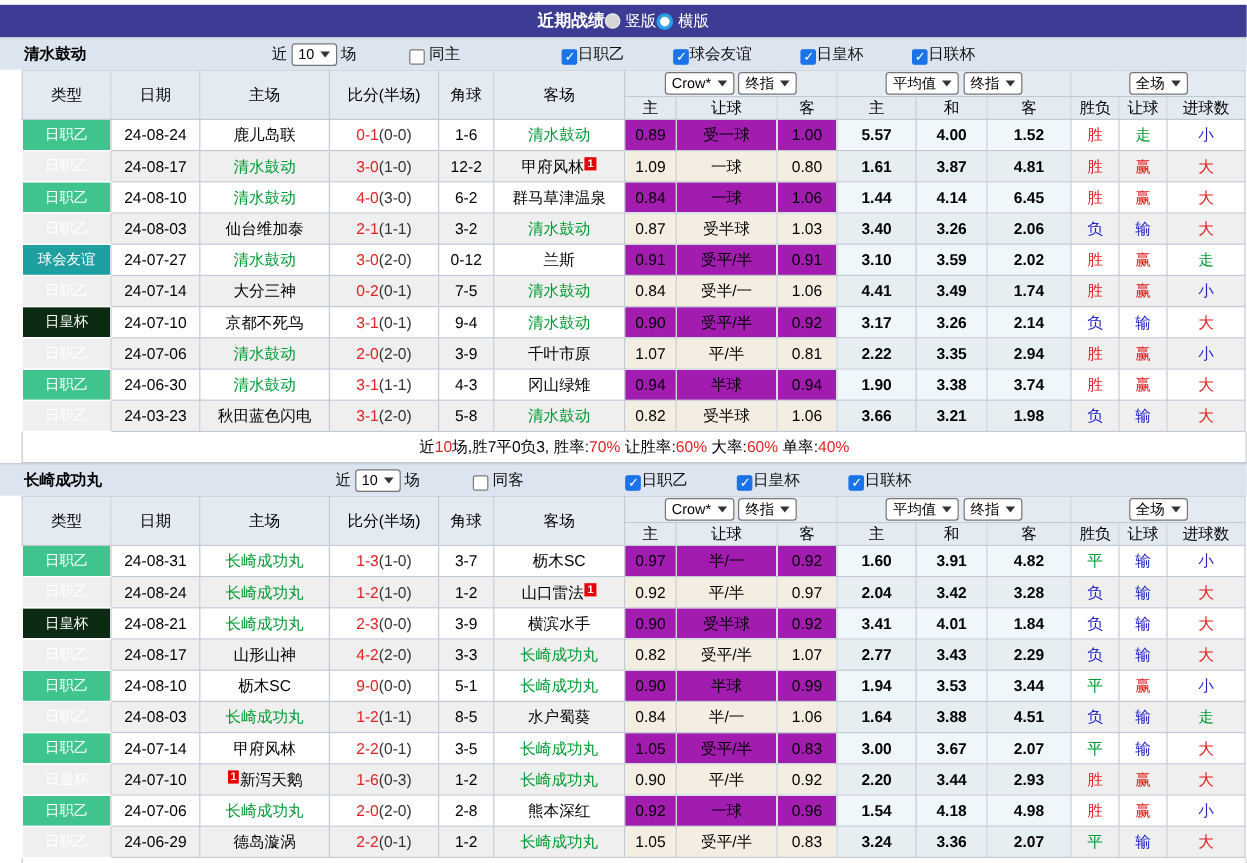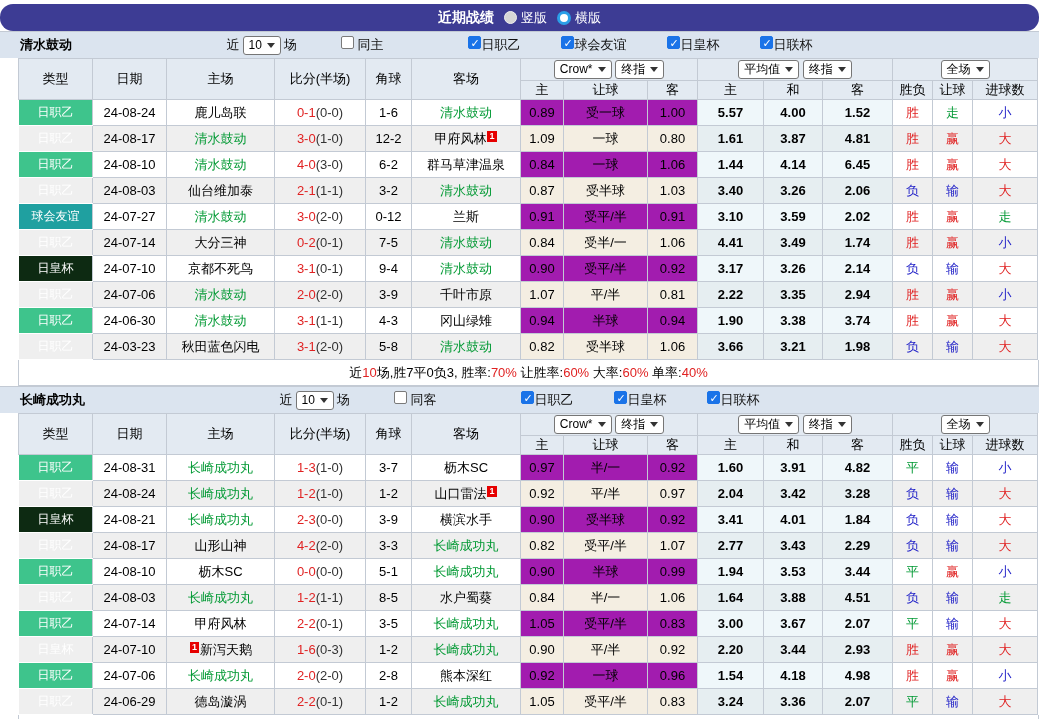--- a/index.html
+++ b/index.html
@@ -4,21 +4,21 @@
 <style>
   html,body{margin:0;padding:0;}
   body{
     width:1039px;height:719px;overflow:hidden;background:#fff;
     font-family:"Liberation Sans","DejaVu Sans",sans-serif;
     -webkit-font-smoothing:antialiased;
   }
   
   .topbar{
     margin-top:4px;height:27px;background:#3d3c94;color:#fff;
-    display:flex;align-items:center;justify-content:center;gap:10px;font-size:13px;border-radius:13px;
+    display:flex;align-items:center;justify-content:center;font-size:13px;
   }
   .topbar .title{font-weight:bold;font-size:14px;}
   .radio{display:inline-block;width:11px;height:11px;border-radius:50%;vertical-align:middle;}
   .radio.off{background:#d6d6d6;border:1px solid #efefef;}
   .radio.on{background:#fff;border:3px solid #2b9fe8;width:8px;height:8px;}
   .rgroup{display:flex;align-items:center;gap:4px;}
   
   .filterbar{
     height:26px;background:#dbe4ef;border-top:1px solid #c3cad4;
     display:flex;align-items:center;justify-content:center;position:relative;font-size:13px;color:#111;
@@ -26,21 +26,21 @@
   .filterbar .team{position:absolute;left:20px;font-weight:bold;font-size:13px;color:#000;}
   .filterbar .mid{display:flex;align-items:center;gap:3px;}
   .sel{
     display:inline-flex;align-items:center;gap:5px;background:#fff;border:1px solid #767676;
     border-radius:3px;padding:1px 5px;font-size:12px;height:15px;line-height:15px;cursor:default;color:#000;
   }
   .sel .arr{width:0;height:0;border-left:4px solid transparent;border-right:4px solid transparent;border-top:5px solid #333;}
   .cb{display:inline-block;width:13px;height:13px;border-radius:2px;box-sizing:border-box;vertical-align:-2px;}
   .cb.off{background:#fff;border:1px solid #7a7a7a;}
   .cb.on{background:#1a73e8;border:1px solid #1a73e8;color:#fff;font-size:11px;line-height:12px;text-align:center;font-weight:bold;}
-  .lg{display:inline-flex;align-items:flex-start;padding-left:41px;}
+  .lg{display:inline-flex;align-items:flex-end;padding-left:41px;}
   
   table{border-collapse:collapse;table-layout:fixed;width:1019px;margin-left:18px;}
   th,td{border:1px solid #c3cad4;text-align:center;padding:0;overflow:hidden;white-space:nowrap;}
   thead th{background:#e3eaf2;font-weight:normal;font-size:13px;color:#000;}
   thead tr.r1 th{height:21px;}
   thead tr.r2 th{height:18px;}
   tbody td{height:25px;font-size:13px;color:#000;background:#fff;}
   tbody tr:nth-child(even) td{background:#efefef;}
   td.crow{background:#a21caf;}
   tbody tr:nth-child(even) td.crow{background:#f4eee2;}
@@ -517,21 +517,21 @@
         <td class="avg">3.43</td>
         <td class="avg">2.29</td>
         <td style="color: rgb(35, 35, 200);">负</td>
         <td style="color: rgb(35, 35, 200);">输</td>
         <td style="color: rgb(224, 34, 34);">大</td>
       </tr>
       <tr>
         <td class="type t-league">日职乙</td>
         <td>24-08-10</td>
         <td><span class="teamname">枥木SC</span></td>
-        <td><span class="ft">0-0</span><span class="ht">(0-0)</span></td>
+        <td><span class="ft">9-0</span><span class="ht">(0-0)</span></td>
         <td>5-1</td>
         <td><span class="teamname focal">长崎成功丸</span></td>
         <td class="crow">0.90</td>
         <td class="crow">半球</td>
         <td class="crow">0.99</td>
         <td class="avg">1.94</td>
         <td class="avg">3.53</td>
         <td class="avg">3.44</td>
         <td style="color: rgb(0, 153, 51);">平</td>
         <td style="color: rgb(224, 34, 34);">赢</td>

